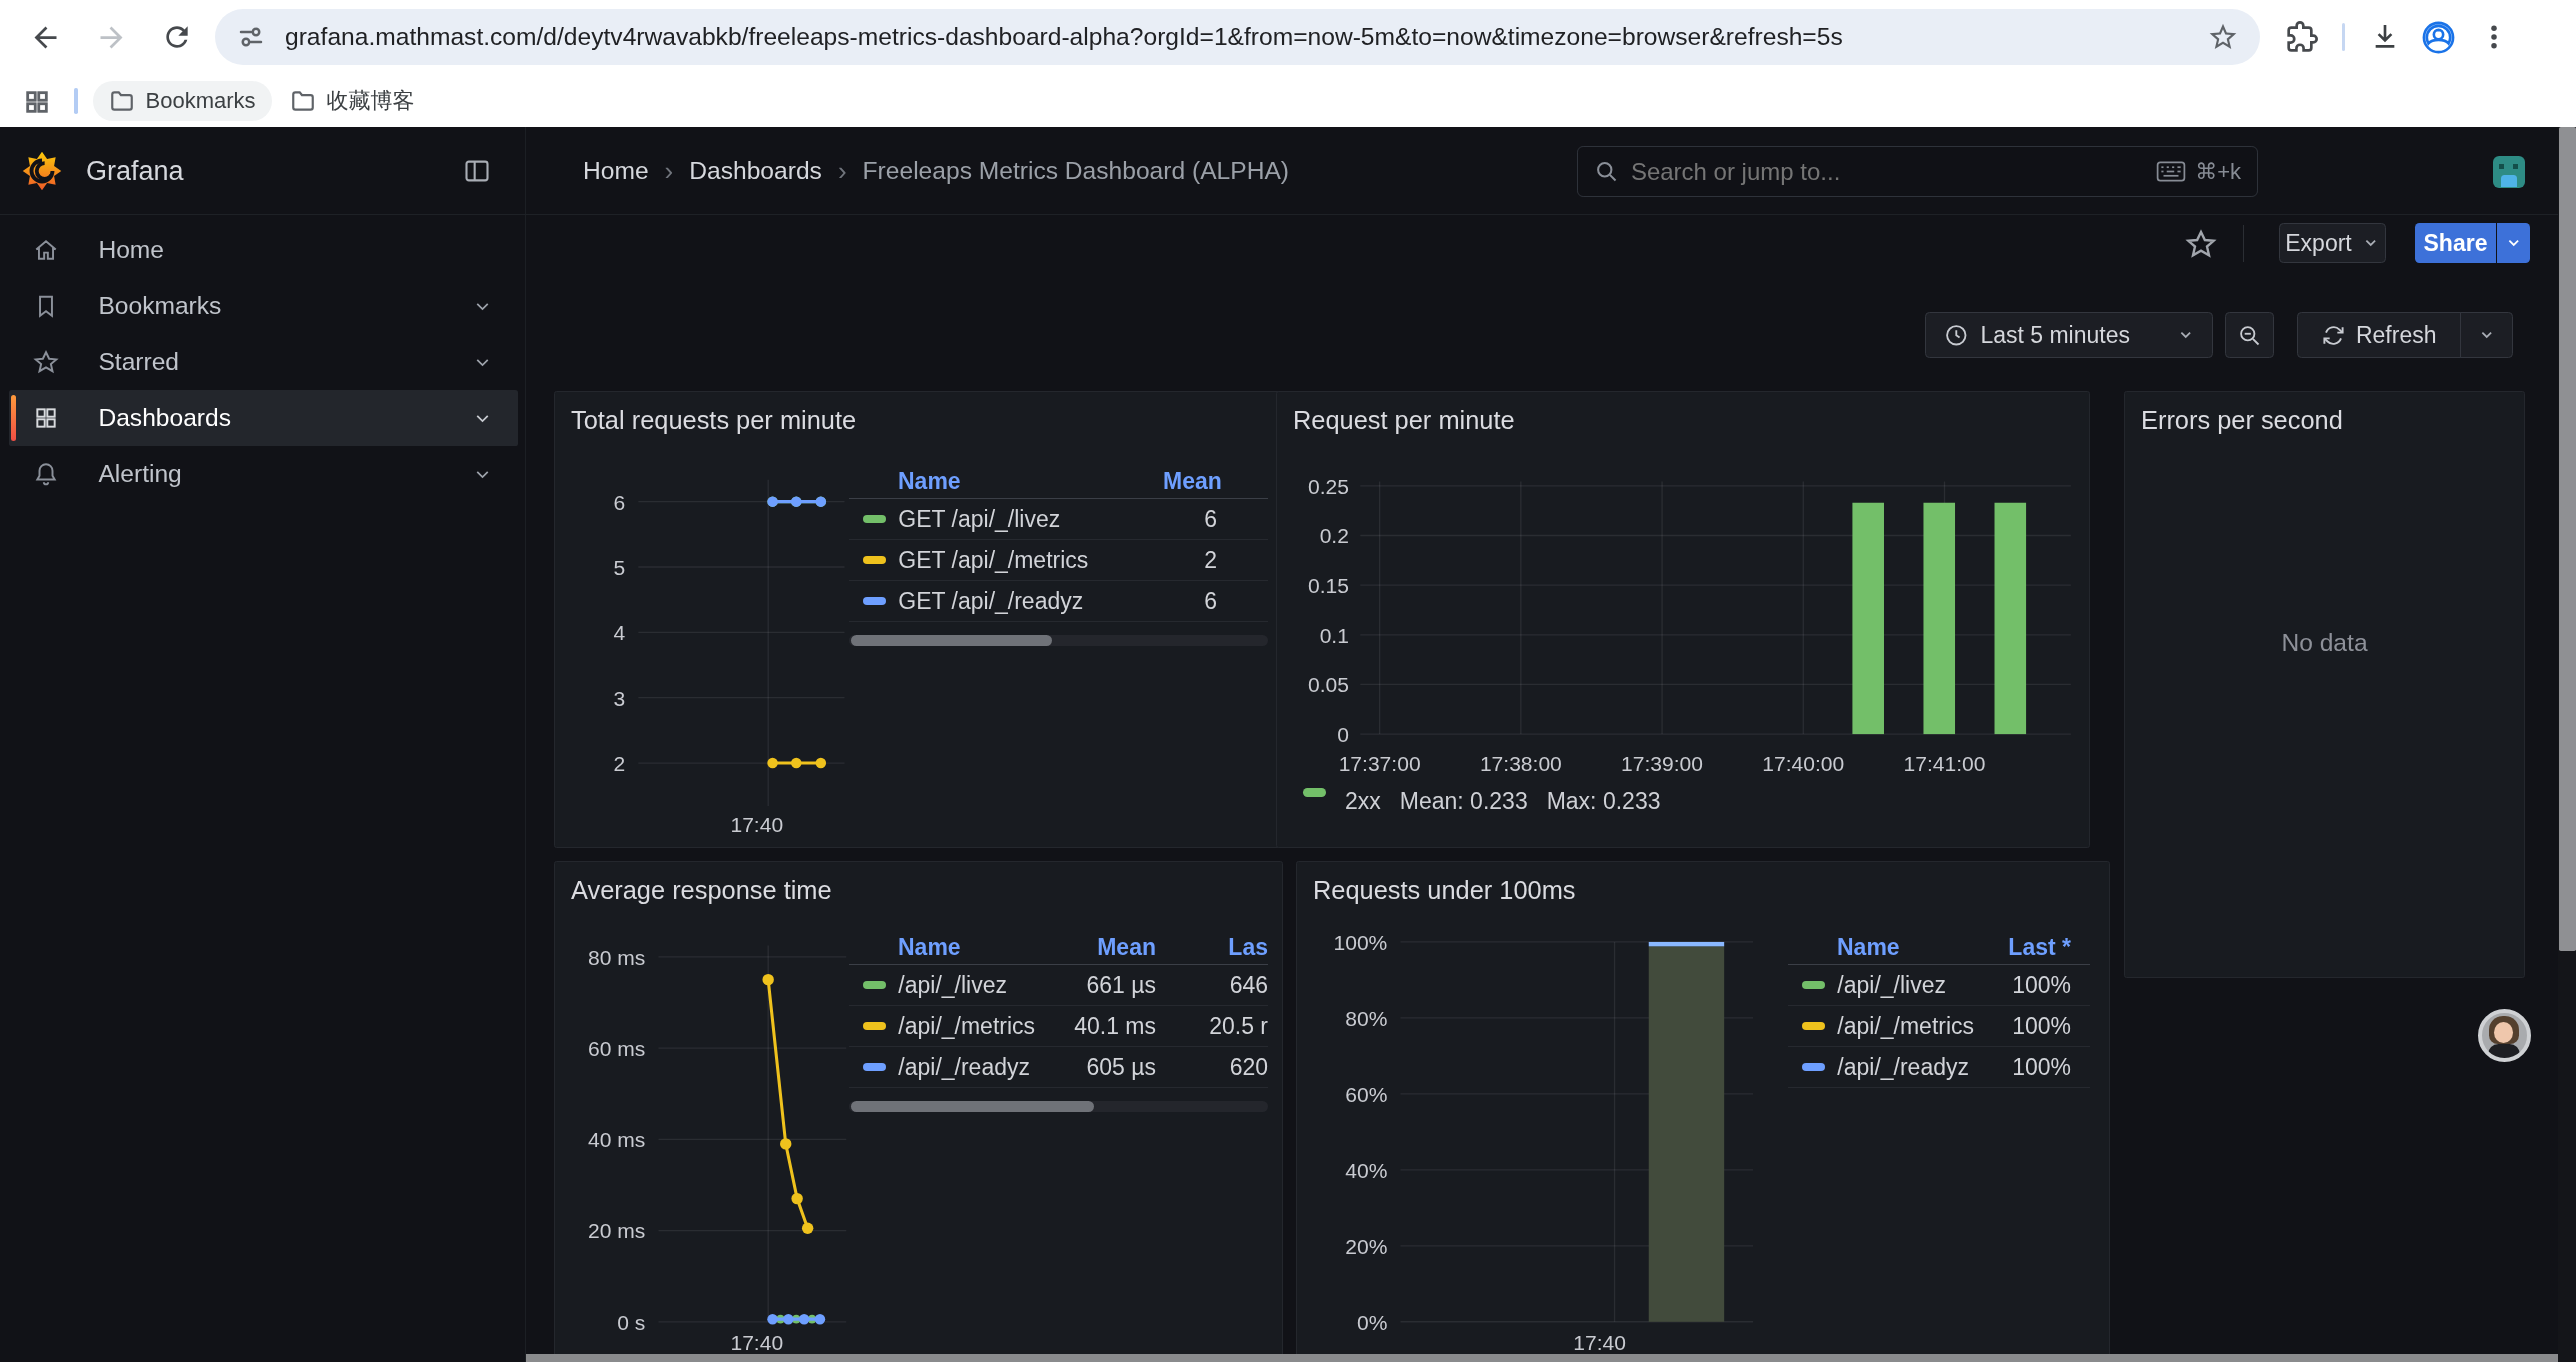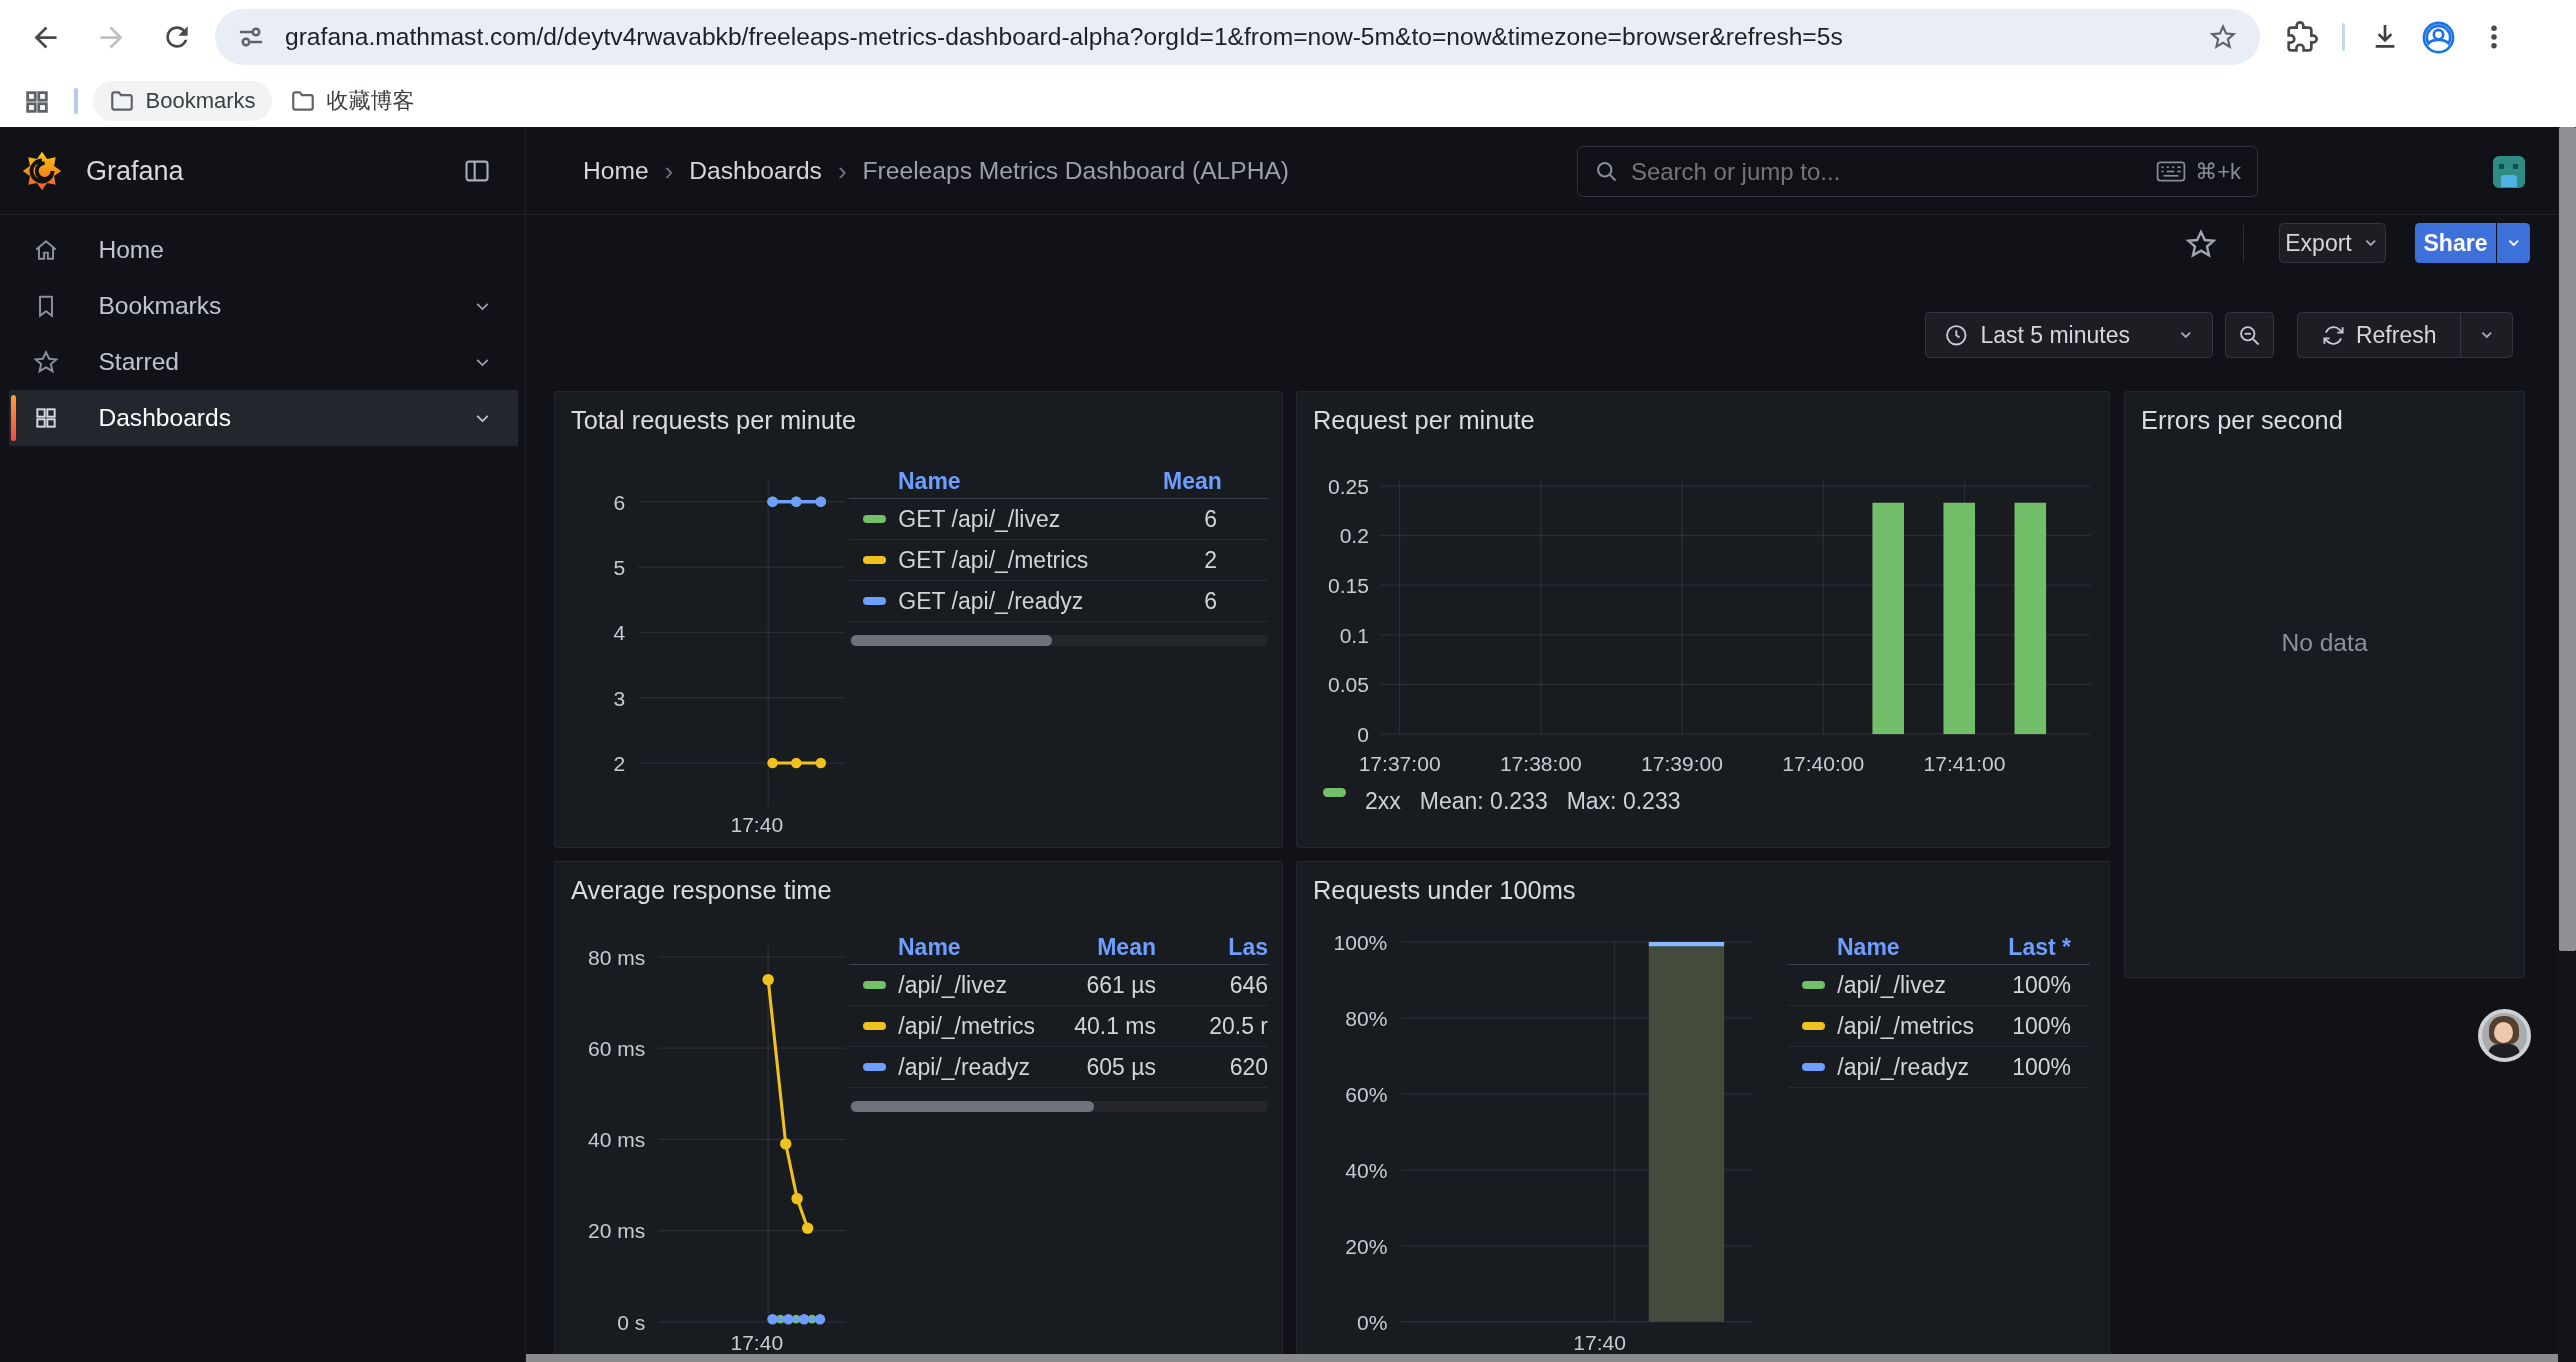--- a/index.html
+++ b/index.html
@@ -224,20 +224,34 @@
           <svg width="26" height="26" viewBox="0 0 24 24" fill="none" stroke="#D8DADE" stroke-width="1.8">
               <rect x="4" y="4" width="6.8" height="6.8"></rect>
               <rect x="13.2" y="4" width="6.8" height="6.8"></rect>
               <rect x="4" y="13.2" width="6.8" height="6.8"></rect>
               <rect x="13.2" y="13.2" width="6.8" height="6.8"></rect>
             </svg>
         </span>
         <span class="lbl">Dashboards</span>
         <span class="sb-chev">
           <svg width="21" height="21" viewBox="0 0 24 24" fill="none" stroke="#C8CBD1" stroke-width="2">
+              <polyline points="6,9 12,15 18,9"></polyline>
+            </svg>
+        </span>
+      </div>
+      <div class="sb-item" style="top:319px">
+        <span class="sb-icon">
+          <svg width="26" height="26" viewBox="0 0 24 24" fill="none" stroke="#8B909A" stroke-width="1.8">
+              <path d="M12 3a6 6 0 0 0-6 6v4.5L4 17h16l-2-3.5V9a6 6 0 0 0-6-6z"></path>
+              <path d="M10 19.5a2 2 0 0 0 4 0"></path>
+            </svg>
+        </span>
+        <span class="lbl">Alerting</span>
+        <span class="sb-chev">
+          <svg width="21" height="21" viewBox="0 0 24 24" fill="none" stroke="#9DA2AB" stroke-width="2">
               <polyline points="6,9 12,15 18,9"></polyline>
             </svg>
         </span>
       </div>
     </div>
 
     <div class="content">
       <div class="app-header">
         <div class="crumbs">
           <span class="crumb">Home</span>
@@ -376,21 +390,21 @@
               <span class="lg-sw" style="background:#6E9FFF"></span>
               <span class="lg-name">GET /api/_/readyz</span>
               <span class="lg-val" style="width:105px;padding-right:51px">6</span>
             </div>
           </div>
         <div class="lg-scroll" style="left:294px;top:243px;width:419px">
             <div class="lg-thumb"></div>
           </div>
       </div>
 
-      <div class="panel" style="left:770px;top:264px;width:814px;height:457px">
+      <div class="panel" style="left:750px;top:264px;width:814px;height:457px">
         <div class="p-title">Request per minute</div>
         <svg id="chart2" class="abs" style="left:0;top:0" width="814" height="457" viewBox="0 0 928 521">
             <line x1="95" y1="107" x2="905" y2="107" stroke="rgba(204,204,220,0.10)" stroke-width="1.5"></line>
             <text x="82" y="116" text-anchor="end" font-size="24" fill="#C9CBD1">0.25</text>
             <line x1="95" y1="163.6" x2="905" y2="163.6" stroke="rgba(204,204,220,0.10)" stroke-width="1.5"></line>
             <text x="82" y="172.6" text-anchor="end" font-size="24" fill="#C9CBD1">0.2</text>
             <line x1="95" y1="220.20000000000002" x2="905" y2="220.20000000000002" stroke="rgba(204,204,220,0.10)" stroke-width="1.5"></line>
             <text x="82" y="229.20000000000002" text-anchor="end" font-size="24" fill="#C9CBD1">0.15</text>
             <line x1="95" y1="276.8" x2="905" y2="276.8" stroke="rgba(204,204,220,0.10)" stroke-width="1.5"></line>
             <text x="82" y="285.8" text-anchor="end" font-size="24" fill="#C9CBD1">0.1</text>

